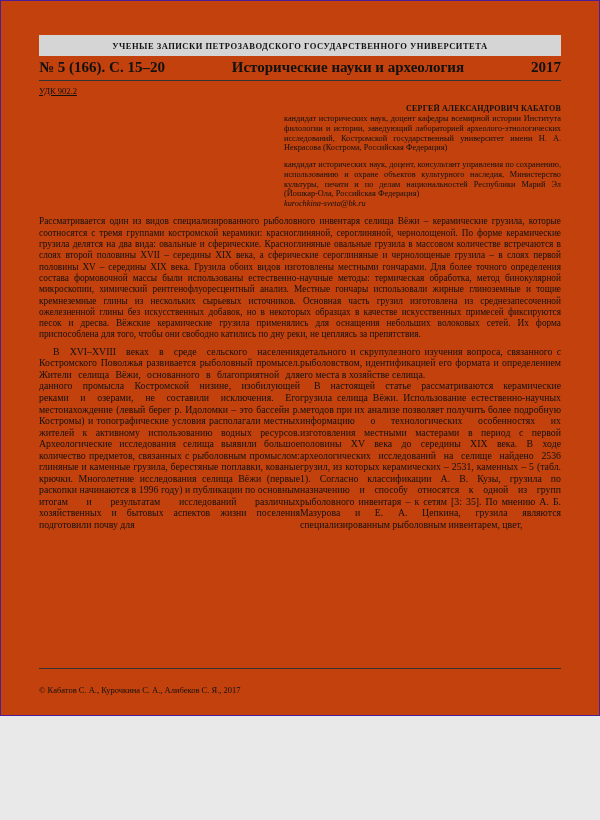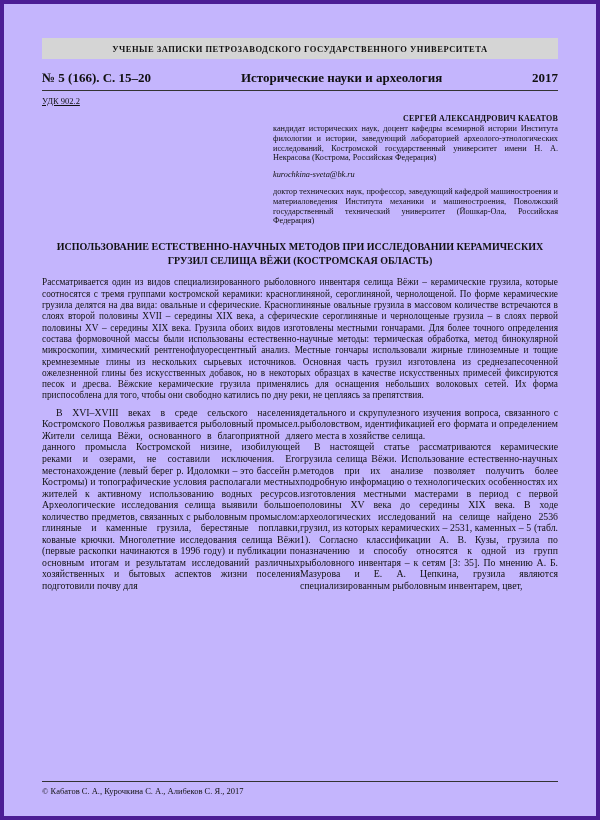--- a/index.html
+++ b/index.html
@@ -4,58 +4,58 @@
 <style>
   html, body {
     margin: 0;
     padding: 0;
     background: #e9e9e9;
     font-family: "Liberation Serif", "DejaVu Serif", serif;
   }
   .page {
     position: relative;
     width: 600px;
-    height: 820px;
+    height: 716px;
     margin: 0 auto;
-    background: #c4b5fd;
+    background: #c2410c;
     box-sizing: border-box;
     padding: 34px 38px 0 38px;
-    border: 4px solid #4c1d95;
+    border: 1px solid #4c1d95;
     color: #111;
     overflow: hidden;
   }
   .header-bar {
     background: #d5d5d5;
     text-align: center;
     font-weight: bold;
     font-size: 8.5px;
     letter-spacing: 0.5px;
     padding: 6px 4px 5px 4px;
   }
   .meta-row {
     display: flex;
     justify-content: space-between;
     align-items: baseline;
-    margin-top: 11px;
+    margin-top: 3px;
     padding-bottom: 4px;
     border-bottom: 1px solid #333;
     font-weight: bold;
-    font-size: 13px;
+    font-size: 15px;
   }
   .udc {
     margin-top: 5px;
     font-size: 8.5px;
     text-decoration: underline;
   }
   .authors {
     width: 285px;
     margin-left: auto;
     margin-top: 8px;
   }
-  .author { margin-bottom: 7px; }
+  .author { margin-bottom: 7px; margin-left: 8px; }
   .author-name {
     text-align: right;
     font-weight: bold;
     font-size: 8px;
     letter-spacing: 0.2px;
     margin-bottom: 1px;
   }
   .author-desc {
     font-size: 8.3px;
     line-height: 1.18;
@@ -97,21 +97,21 @@
     text-align: justify;
   }
   .col p { margin: 0; }
   .col p.indent { text-indent: 14px; }
   .page-footer {
     position: absolute;
     left: 38px;
     right: 38px;
     bottom: 20px;
     border-top: 1px solid #333;
-    padding-top: 4px;
+    padding-top: 16px;
     font-size: 8.5px;
   }
 </style>
 </head>
 <body>
 
 <div class="page">
 
   <div class="header-bar">
     <span>УЧЕНЫЕ ЗАПИСКИ ПЕТРОЗАВОДСКОГО ГОСУДАРСТВЕННОГО УНИВЕРСИТЕТА</span>
@@ -124,28 +124,27 @@
   </div>
 
   <div class="udc">УДК 902.2</div>
 
   <div class="authors">
     <div class="author">
       <div class="author-name">СЕРГЕЙ АЛЕКСАНДРОВИЧ КАБАТОВ</div>
       <div class="author-desc">кандидат исторических наук, доцент кафедры всемирной истории Института филологии и истории, заведующий лабораторией археолого-этнологических исследований, Костромской государственный университет имени Н. А. Некрасова (Кострома, Российская Федерация)</div>
     </div>
     <div class="author">
+      <div class="author-desc">кандидат исторических наук, доцент, консультант управления по сохранению, использованию и охране объектов культурного наследия, Министерство культуры, печати и по делам национальностей Республики Марий Эл (Йошкар-Ола, Российская Федерация)</div>
       <div class="author-email">kurochkina-sveta@bk.ru</div>
     </div>
     <div class="author">
-      <div class="author-desc">доктор технических наук, профессор, заведующий кафедрой машиностроения и материаловедения Института механики и машиностроения, Поволжский государственный технический университет (Йошкар-Ола, Российская Федерация)</div>
     </div>
   </div>
 
-  <div class="article-title">ИСПОЛЬЗОВАНИЕ ЕСТЕСТВЕННО-НАУЧНЫХ МЕТОДОВ ПРИ ИССЛЕДОВАНИИ КЕРАМИЧЕСКИХ ГРУЗИЛ СЕЛИЩА ВЁЖИ (КОСТРОМСКАЯ ОБЛАСТЬ)</div>
 
   <p class="abstract">Рассматривается один из видов специализированного рыболовного инвентаря селища Вёжи – керамические грузила, которые соотносятся с тремя группами костромской керамики: красноглиняной, сероглиняной, чернолощеной. По форме керамические грузила делятся на два вида: овальные и сферические. Красноглиняные овальные грузила в массовом количестве встречаются в слоях второй половины XVII – середины XIX века, а сферические сероглиняные и чернолощеные грузила – в слоях первой половины XV – середины XIX века. Грузила обоих видов изготовлены местными гончарами. Для более точного определения состава формовочной массы были использованы естественно-научные методы: термическая обработка, метод бинокулярной микроскопии, химический рентгенофлуоресцентный анализ. Местные гончары использовали жирные глиноземные и тощие кремнеземные глины из нескольких сырьевых источников. Основная часть грузил изготовлена из среднезапесоченной ожелезненной глины без искусственных добавок, но в некоторых образцах в качестве искусственных примесей фиксируются песок и дресва. Вёжские керамические грузила применялись для оснащения небольших волоковых сетей. Их форма приспособлена для того, чтобы они свободно катились по дну реки, не цепляясь за препятствия.</p>
 
 
   <div class="columns">
     <div class="col">
       <p class="indent">В XVI–XVIII веках в среде сельского населения Костромского Поволжья развивается рыболовный промысел. Жители селища Вёжи, основанного в благоприятной для данного промысла Костромской низине, изобилующей реками и озерами, не составили исключения. Его местонахождение (левый берег р. Идоломки – это бассейн р. Костромы) и топографические условия располагали местных жителей к активному использованию водных ресурсов. Археологические исследования селища выявили большое количество предметов, связанных с рыболовным промыслом: глиняные и каменные грузила, берестяные поплавки, кованые крючки. Многолетние исследования селища Вёжи (первые раскопки начинаются в 1996 году) и публикации по основным итогам и результатам исследований различных хозяйственных и бытовых аспектов жизни поселения подготовили почву для</p>
     </div>
     <div class="col">
       <p>детального и скрупулезного изучения вопроса, связанного с рыболовством, идентификацией его формата и определением его места в хозяйстве селища.</p>

